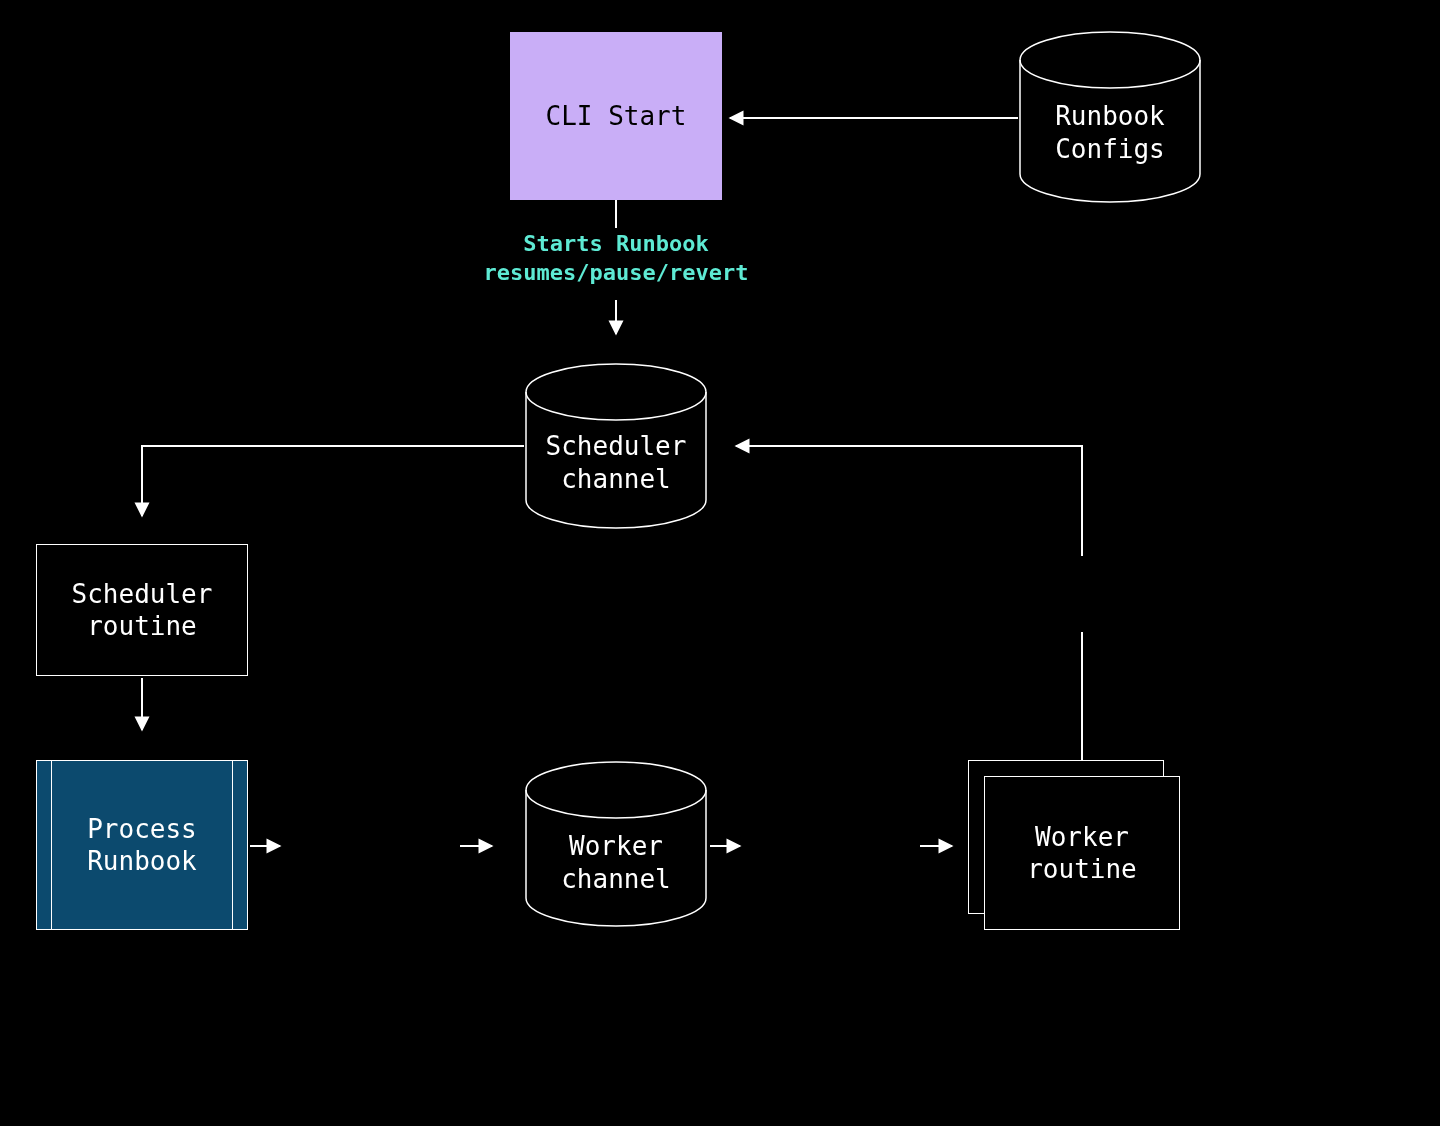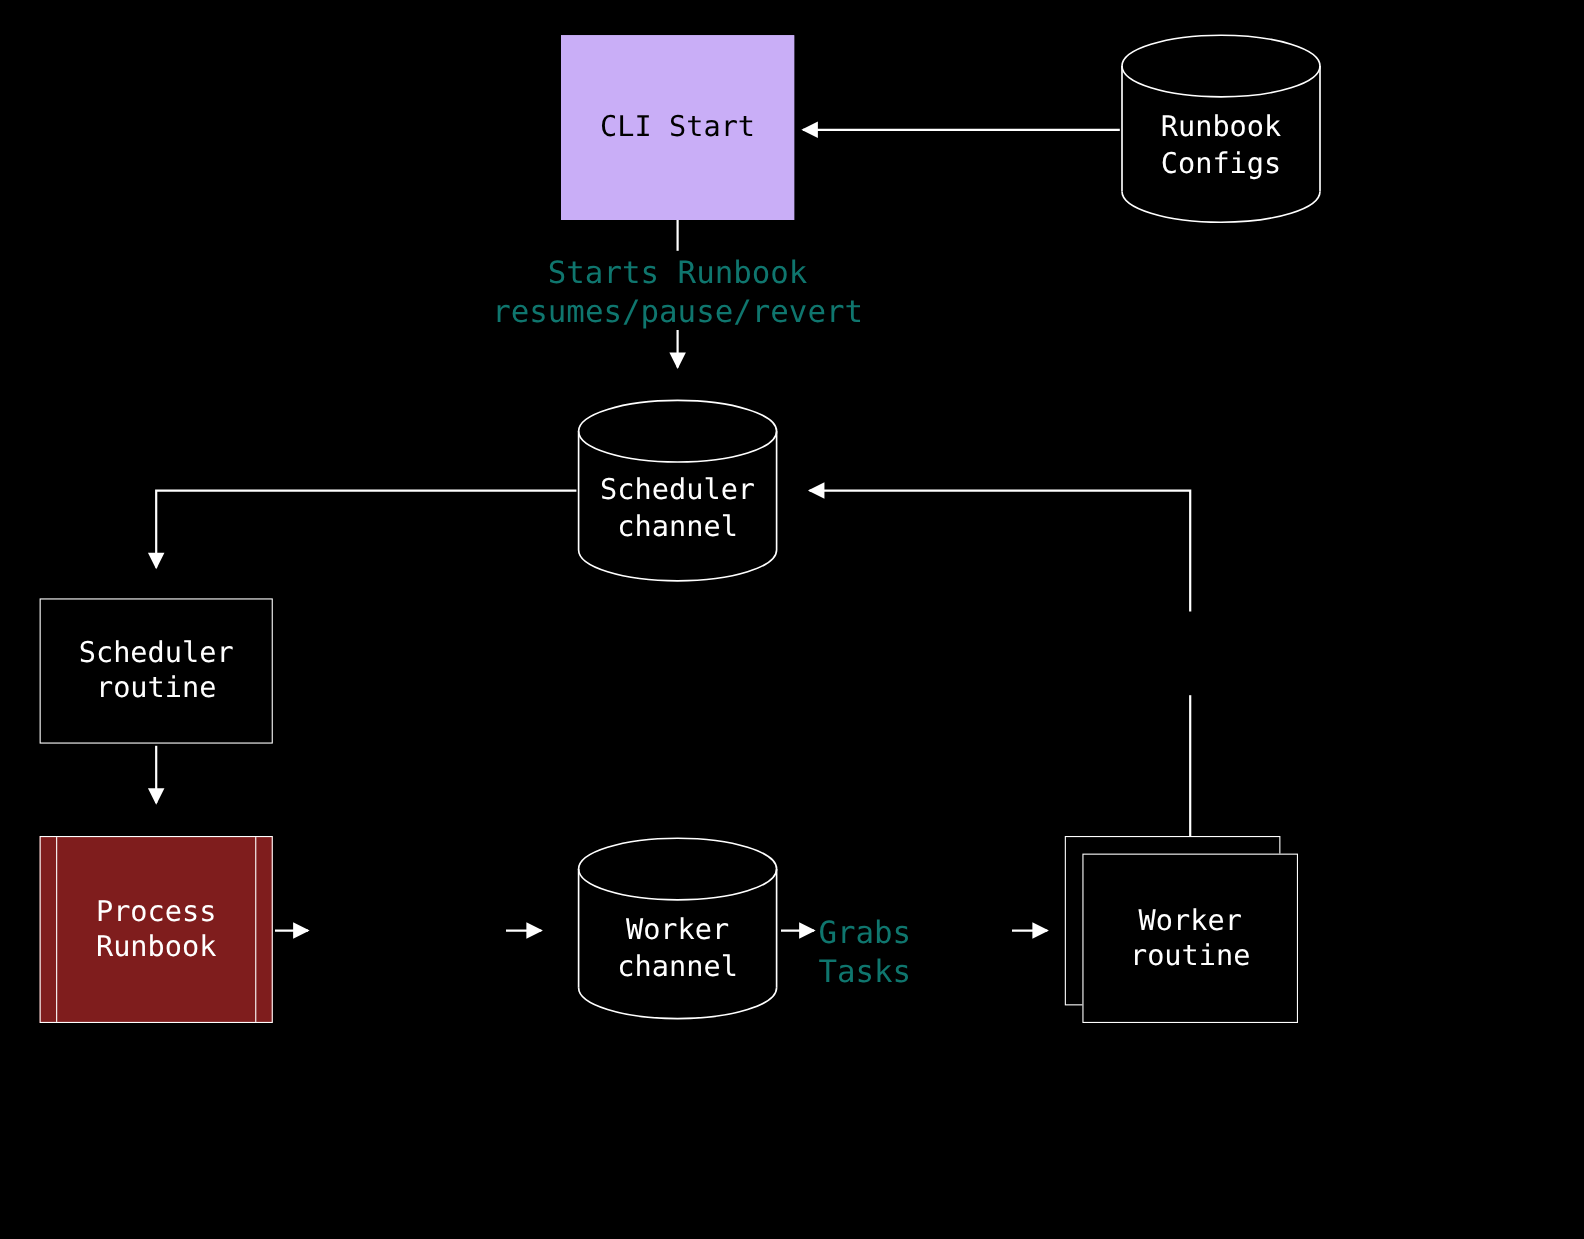--- a/index.html
+++ b/index.html
@@ -38,21 +38,21 @@
   .cyl-label {
     position: absolute;
     text-align: center;
     font-size: 26px;
     line-height: 1.25;
     white-space: pre-line;
     color: #fff;
   }
   .process-node {
     border: 1.5px solid #fff;
-    background: #7f1d1d;
+    background: #0c4a6e;
     position: absolute;
   }
   .process-node .inner {
     position: absolute;
     top: 0; bottom: 0;
     left: 14px; right: 14px;
     border-left: 1.5px solid #fff;
     border-right: 1.5px solid #fff;
     display: flex;
     align-items: center;
@@ -76,25 +76,26 @@
     align-items: center;
     justify-content: center;
     text-align: center;
     font-size: 26px;
     line-height: 1.25;
     white-space: pre-line;
     color: #fff;
   }
   .edge-label {
     position: absolute;
-    color: #0f766e;
-    font-size: 28px;
+    color: #5eead4;
+    font-size: 22px;
     line-height: 1.3;
     white-space: pre-line;
     text-align: center;
+    font-weight: bold;
   }
 </style>
 </head>
 <body>
 
 <div class="stage">
 
   <svg>
     <defs>
       <marker id="arrow" viewBox="0 0 12 12" refX="10" refY="6" markerWidth="9" markerHeight="9" orient="auto-start-reverse">
@@ -172,16 +173,15 @@
     <div class="card front" style="left:0; top:16px; width:196px; height:154px;">
       <span>Worker
 routine</span>
     </div>
   </div>
 
   <div class="edge-label" style="left:416px; top:230px; width:400px;">Starts Runbook
 resumes/pause/revert</div>
 
 
-  <div class="edge-label" style="left:744px; top:830px; width:170px; text-align:left;">Grabs Tasks</div>
 
 
 </div>
 
 </body></html>

